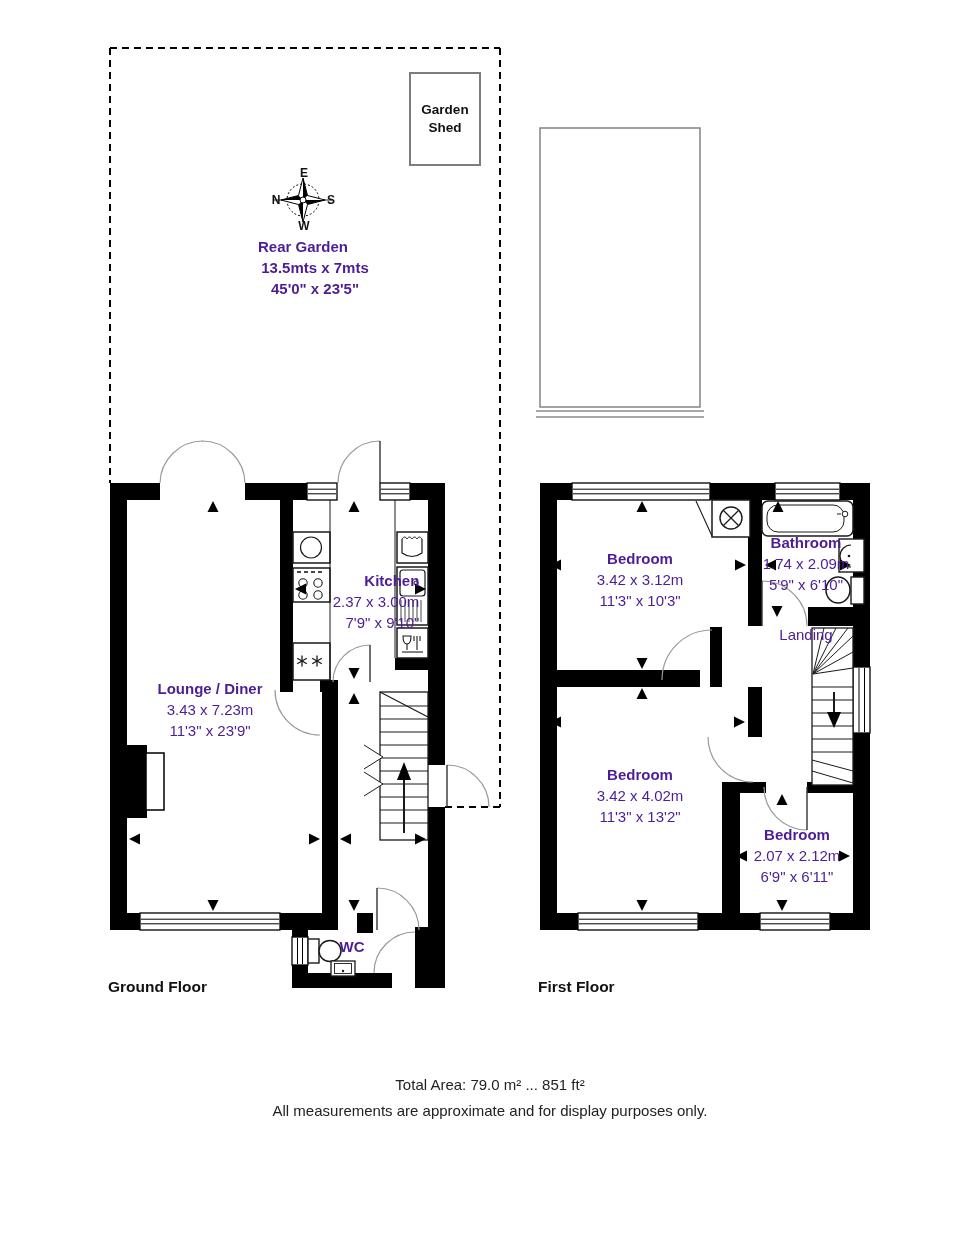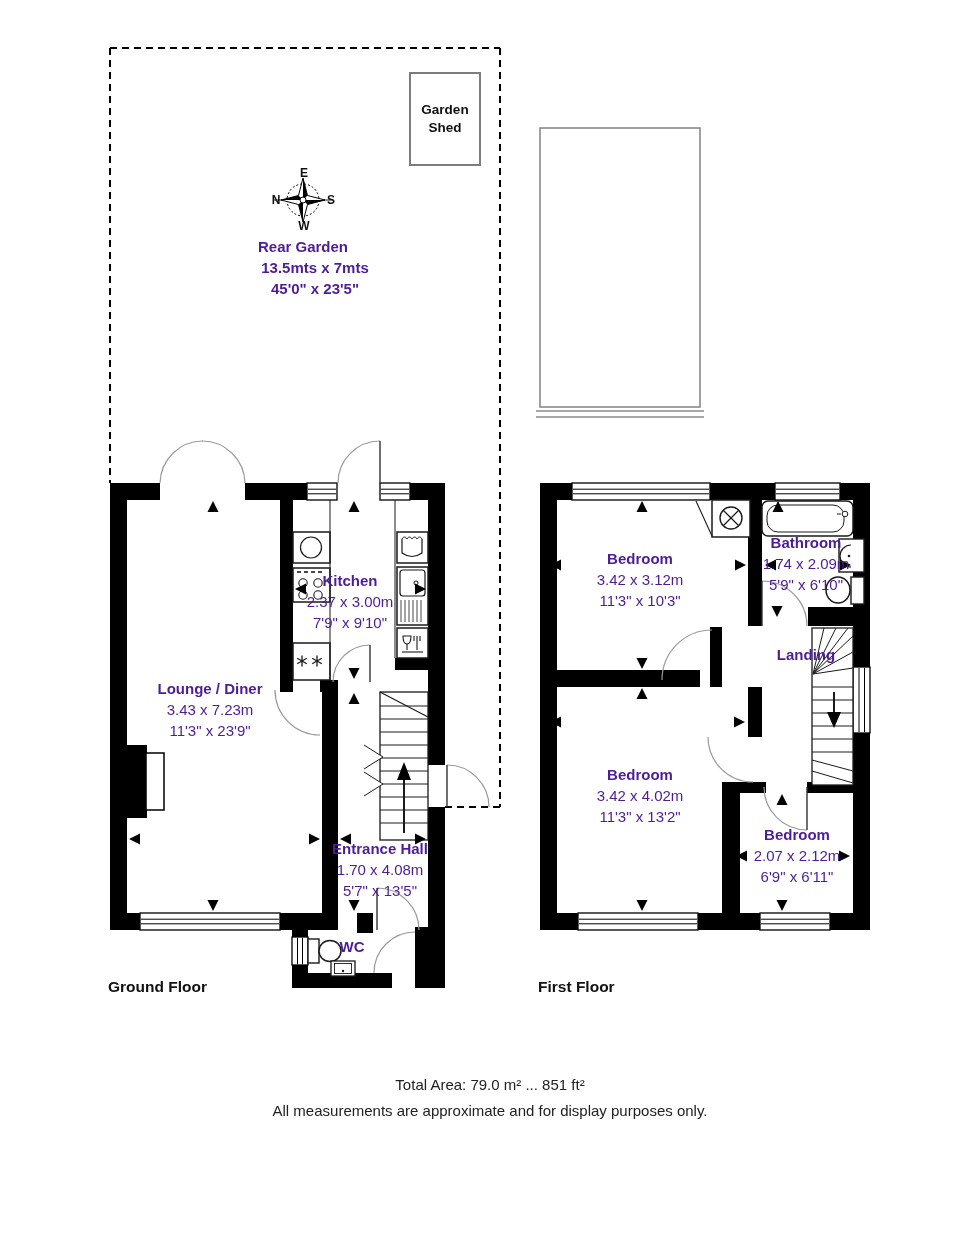--- a/index.html
+++ b/index.html
@@ -341,47 +341,42 @@
   <div class="b">45'0" x 23'5"</div>
 </div>
 
 
 <div class="lbl" style="left:210px;top:678px;">
   <div class="nm">Lounge / Diner</div>
   <div>3.43 x 7.23m</div>
   <div>11'3" x 23'9"</div>
 </div>
 
-<div class="lbl" style="left:350px;top:570px;">
+<div class="lbl" style="left:376px;top:570px;text-align:right;">
   <div class="nm">Kitchen</div>
   <div>2.37 x 3.00m</div>
   <div>7'9" x 9'10"</div>
 </div>
 
-<div class="lbl" style="left:380px;top:838px;">
-  <div class="nm">Entrance Hall</div>
-  <div>1.70 x 4.08m</div>
-  <div>5'7" x 13'5"</div>
-</div>
 
 <div class="lbl nm" style="left:352px;top:936px;font-weight:bold;">WC</div>
 
 <div class="lbl" style="left:640px;top:548px;">
   <div class="nm">Bedroom</div>
   <div>3.42 x 3.12m</div>
   <div>11'3" x 10'3"</div>
 </div>
 
 <div class="lbl" style="left:806px;top:532px;">
   <div class="nm">Bathroom</div>
   <div>1.74 x 2.09m</div>
   <div>5'9" x 6'10"</div>
 </div>
 
-<div class="lbl nm" style="left:782px;top:644px;font-weight:bold;padding-left:48px;">Landing</div>
+<div class="lbl nm" style="left:782px;top:624px;font-weight:normal;padding-left:48px;">Landing</div>
 
 <div class="lbl" style="left:640px;top:764px;">
   <div class="nm">Bedroom</div>
   <div>3.42 x 4.02m</div>
   <div>11'3" x 13'2"</div>
 </div>
 
 <div class="lbl" style="left:797px;top:824px;">
   <div class="nm">Bedroom</div>
   <div>2.07 x 2.12m</div>

